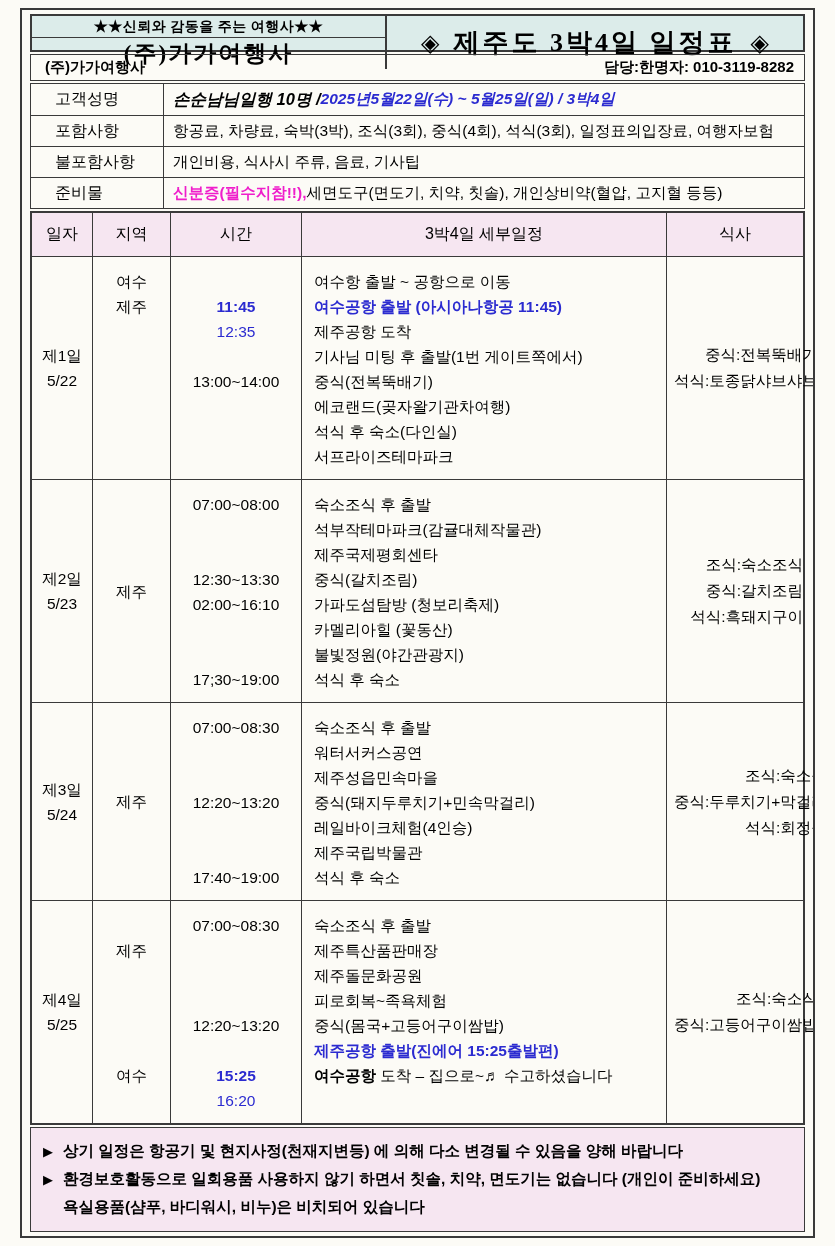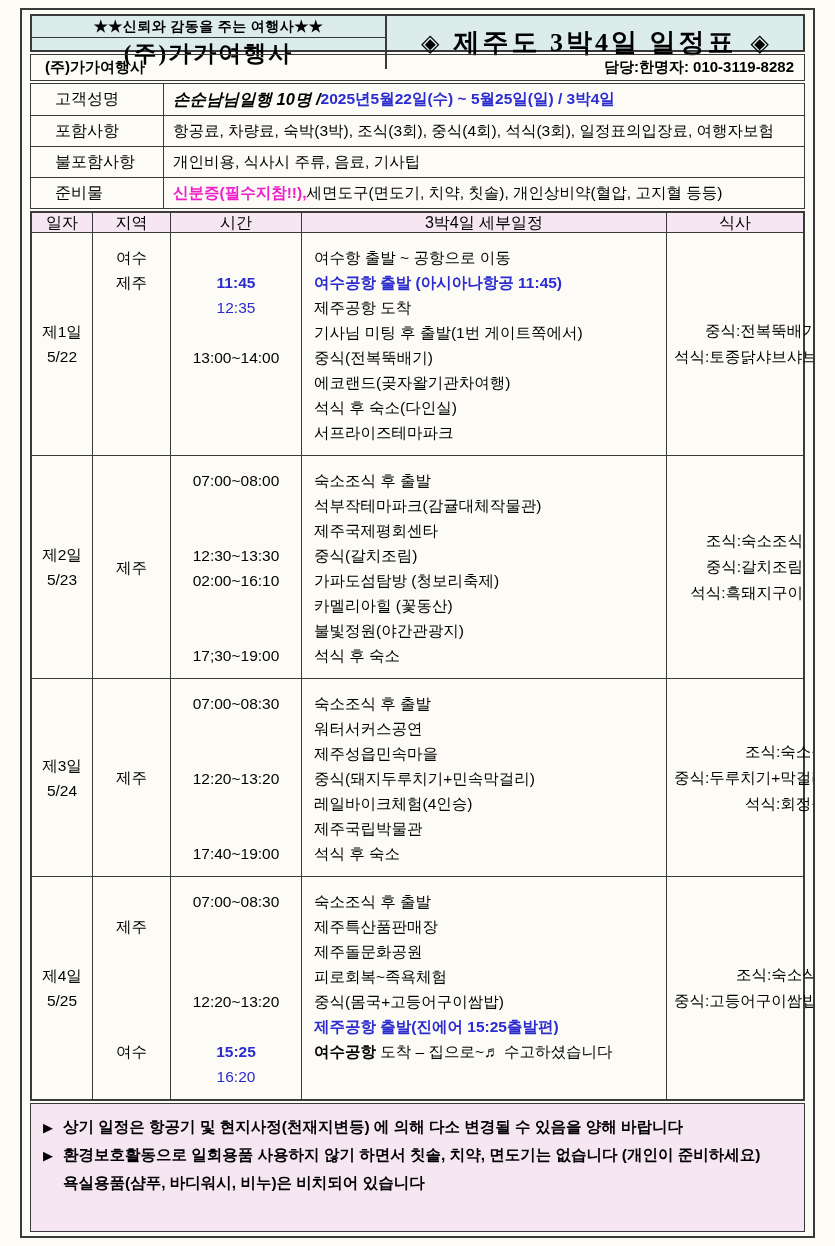--- a/index.html
+++ b/index.html
@@ -37,21 +37,21 @@
   .info{border:1.5px solid var(--line);flex:0 0 auto;}
   .info-row{display:grid;grid-template-columns:133px 1fr;height:31px;}
   .info-row + .info-row{border-top:1.5px solid var(--line);}
   .info-label{border-right:1.5px solid var(--line);display:flex;align-items:center;
        padding-left:24px;font-size:16px;}
   .info-content{display:flex;align-items:center;padding-left:9px;font-size:15.5px;white-space:nowrap;}
   .info-content .st-name{font-size:16.5px;}
 
   
   .sched{border:2px solid var(--line);flex:0 0 auto;}
-  .sched-head{display:grid;grid-template-columns:61px 78px 131px 365px 1fr;height:20px;
+  .sched-head{display:grid;grid-template-columns:61px 78px 131px 365px 1fr;height:44px;
        background:var(--pink-bg);border-bottom:1.5px solid var(--line);}
   .sched-head > div{display:flex;align-items:center;justify-content:center;font-size:16px;}
   .sched-head > div:not(:last-child){border-right:1px solid var(--line);}
   .day-row{display:grid;grid-template-columns:61px 78px 131px 365px 1fr;}
   .day-row:not(:last-child){border-bottom:1px solid var(--line);}
   .day-row > div:not(:last-child){border-right:1px solid var(--line);}
   .cell-day{display:flex;flex-direction:column;align-items:center;justify-content:center;
        font-size:15.5px;line-height:25px;}
   .cell-center{display:flex;flex-direction:column;align-items:center;justify-content:center;
        font-size:15.5px;line-height:25px;}
@@ -66,21 +66,21 @@
   .foot{border:1.5px solid var(--line);background:var(--pink-bg);flex:1 1 auto;
        padding:9px 10px 6px 12px;display:flex;flex-direction:column;justify-content:flex-start;}
   .note{font-size:15.5px;font-weight:700;line-height:27px;white-space:nowrap;}
   .note .bullet{display:inline-block;width:20px;font-size:13px;}
 
   
   .st-blue{color:var(--blue);}
   .st-blue-bold{color:var(--blue);font-weight:700;}
   .st-bold{font-weight:700;}
   .st-name{font-weight:700;font-style:italic;}
-  .st-date{color:var(--blue);font-weight:700;}
+  .st-date{color:var(--blue);font-weight:700;font-style:italic;}
   .st-magenta{color:var(--magenta);font-weight:700;}
 </style>
 </head>
 <body>
 
 <div class="page">
   <div class="sheet">
 
     <div class="hdr">
       <div class="hdr-left">

